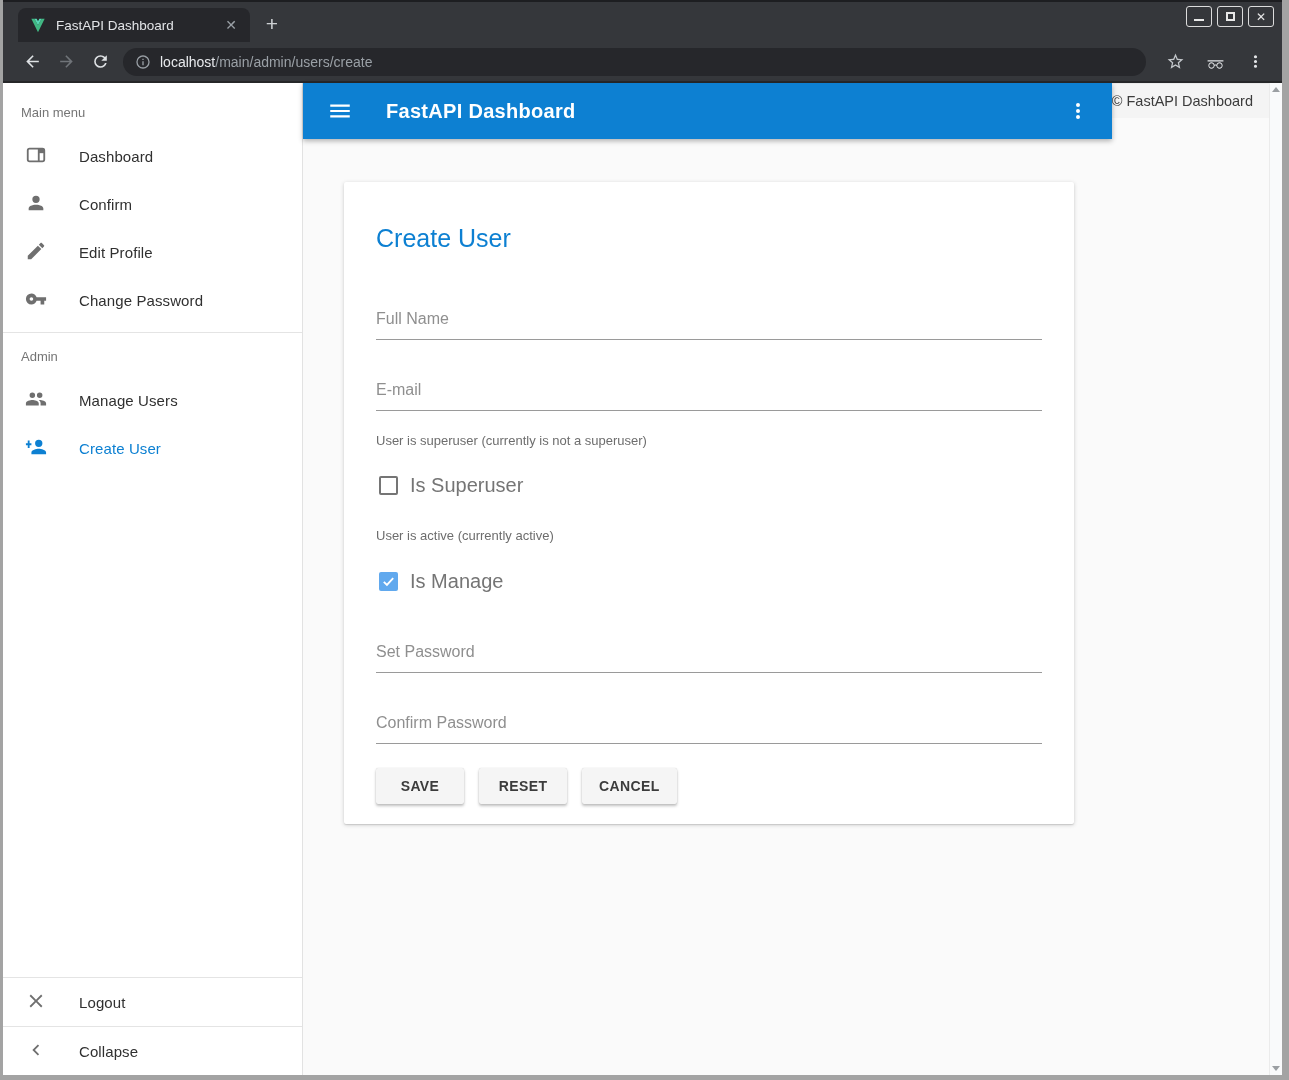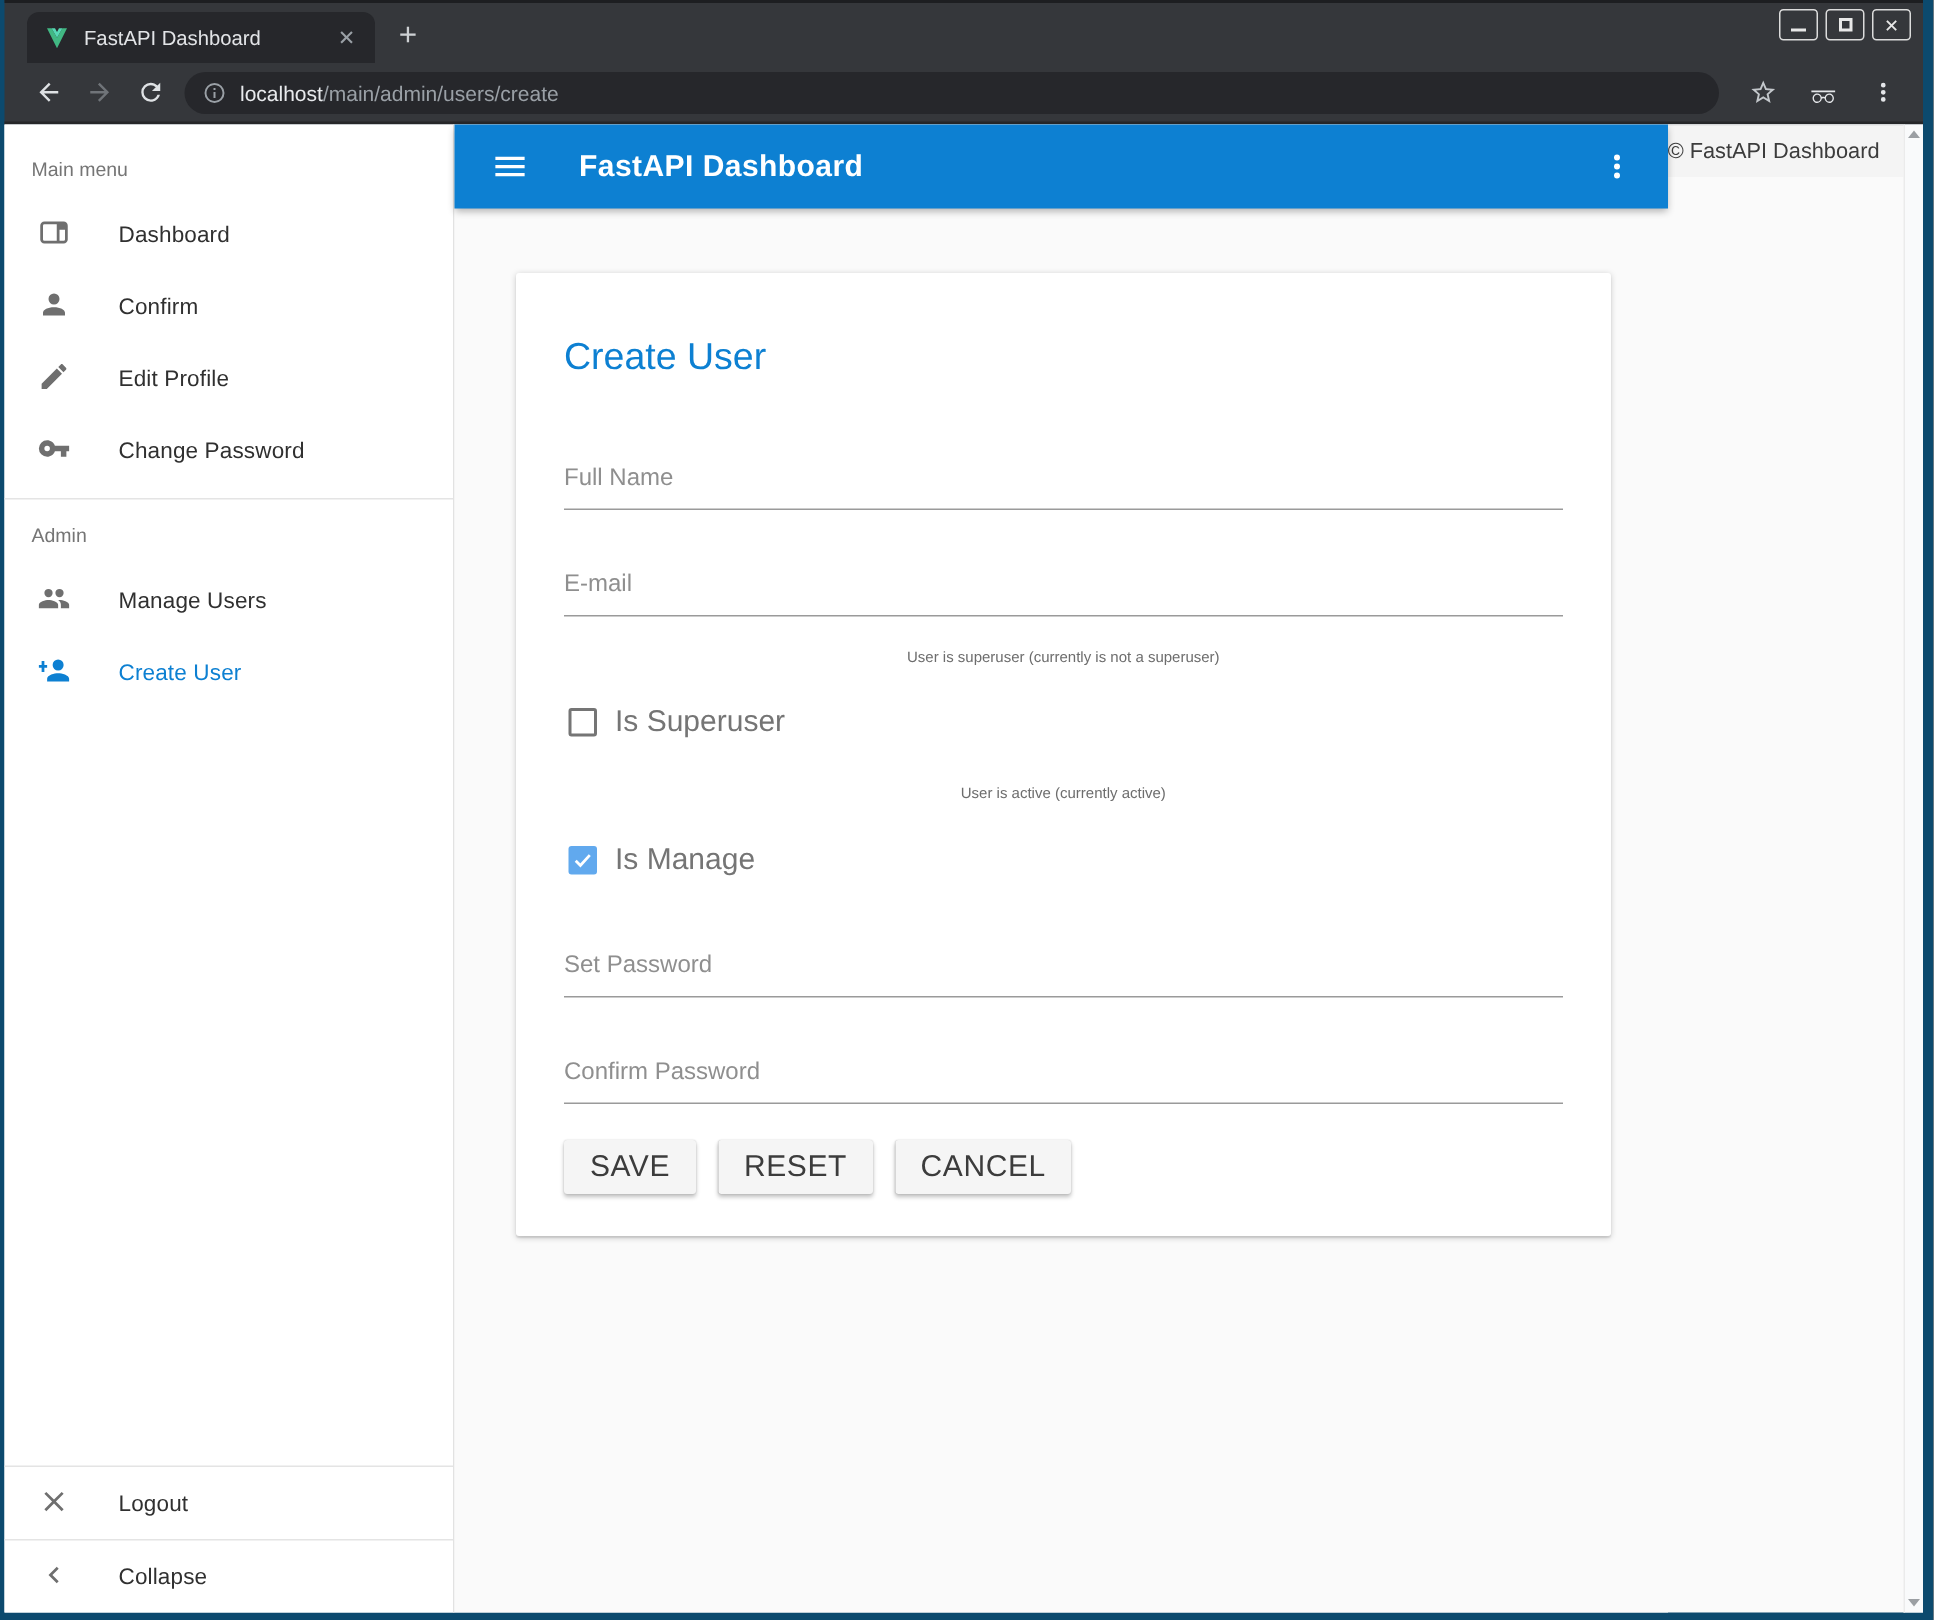--- a/index.html
+++ b/index.html
@@ -1,19 +1,19 @@
 <!DOCTYPE html>
 <html><head>
 <meta charset="utf-8">
 <style>
   * { margin:0; padding:0; box-sizing:border-box; }
   html,body { width:1289px; height:1080px; overflow:hidden; }
   body { font-family:"Liberation Sans", sans-serif; background:#1b1c1f; }
 
-  .window { width:1289px; height:1080px; background:#0c4a6e; padding:0 7px 5px 3px; display:flex; flex-direction:column; }
+  .window { width:1289px; height:1080px; background:#a3a3a3; padding:0 7px 5px 3px; display:flex; flex-direction:column; }
 
   
   .tabstrip { height:42px; background:#35373b; display:flex; align-items:flex-end; position:relative; border-top:2px solid #1d1e21; }
   .tab { width:232px; height:34px; margin-left:15px; background:#26272b; border-radius:8px 8px 0 0; display:flex; align-items:center; padding:0 10px 0 12px; }
   .tab-title { color:#e2e4e7; font-size:13.5px; margin-left:10px; flex:1; white-space:nowrap; overflow:hidden; }
   .tab-close { color:#9aa0a6; font-size:14px; width:18px; height:18px; display:flex; align-items:center; justify-content:center; border-radius:50%; }
   .newtab { width:28px; height:28px; margin:0 0 4px 8px; display:flex; align-items:center; justify-content:center; color:#cdd0d3; font-size:21px; font-weight:400; border-radius:50%; }
   .winctrls { position:absolute; top:4px; right:8px; display:flex; gap:5px; }
   .wbtn { width:26px; height:21px; border:1px solid #dcdcdc; border-radius:3px; display:flex; align-items:center; justify-content:center; color:#e8e8e8; }
   .wbtn .min { width:10px; height:0; border-bottom:2px solid #e8e8e8; margin-top:6px; }
@@ -61,35 +61,35 @@
 
   .content { flex:1; overflow:hidden; padding:43px 38px 0 41px; }
   .card { background:#ffffff; border-radius:2px; box-shadow:0 1px 4px rgba(0,0,0,.18), 0 1px 1px rgba(0,0,0,.1); padding:42px 32px 39px 32px; height:642px; }
   .form-title { color:#0d80d2; font-size:25px; font-weight:400; }
 
   .field { margin-top:41px; }
   .field.first { margin-top:57px; }
   .field-label { font-size:16px; color:#8f8f8f; display:block; }
   .field-line { height:0; border-bottom:1px solid #9a9a9a; margin-top:11px; }
 
-  .hint { font-size:10px; color:#6d6d6d;text-align:center; }
+  .hint { font-size:13px; color:#6d6d6d; }
   .hint.h1 { margin-top:22px; }
   .hint.h2 { margin-top:31px; }
   .cbrow { display:flex; align-items:center; margin-top:26px; }
   .cbrow.second { margin-top:27px; }
   .cbox { width:19px; height:19px; border-radius:2px; margin-left:3px; flex:none; }
   .cbox.unchecked { border:2px solid #757575; background:#fff; }
   .cbox.checked { background:#61a9ee; display:flex; align-items:center; justify-content:center; }
   .cbox.checked svg { width:15px; height:15px; }
   .cblabel { font-size:20px; color:#757575; margin-left:12px; }
 
   .field.pw1 { margin-top:50px; }
   .btnrow { display:flex; gap:15px; margin-top:24px; }
   .btn { height:36px; background:#f5f5f5; border:none; border-radius:2px; padding:0 17px; min-width:88px;
-         font-family:"Liberation Sans",sans-serif; font-size:20px; font-weight:400; letter-spacing:.4px; color:#3c3c3c;
+         font-family:"Liberation Sans",sans-serif; font-size:14px; font-weight:700; letter-spacing:.4px; color:#3c3c3c;
          box-shadow:0 2px 3px rgba(0,0,0,.25), 0 0 1px rgba(0,0,0,.2); cursor:pointer; }
 
   
   .footer { height:35px; background:#f4f4f4; border-top:1px solid #e9e9e9; display:flex; align-items:center; justify-content:flex-end; padding-right:16px; }
   .footer-text { font-size:14.5px; color:#3c3c3c; }
 
   
   .scrollbar { width:13px; background:#f9fafb; border-left:1px solid #ebebeb; display:flex; flex-direction:column; justify-content:space-between; align-items:center; padding:4px 0; }
   .sb-arrow-up { width:0; height:0; border-left:4px solid transparent; border-right:4px solid transparent; border-bottom:5px solid #9b9fa3; }
   .sb-arrow-down { width:0; height:0; border-left:4px solid transparent; border-right:4px solid transparent; border-top:5px solid #9b9fa3; }

